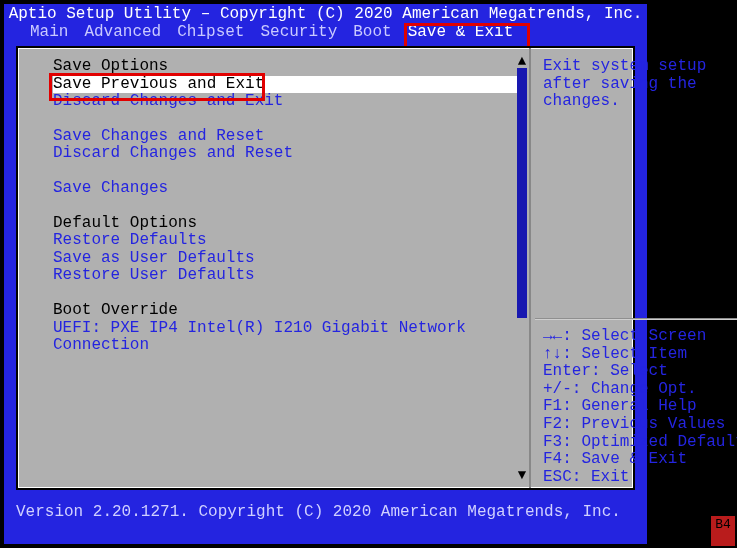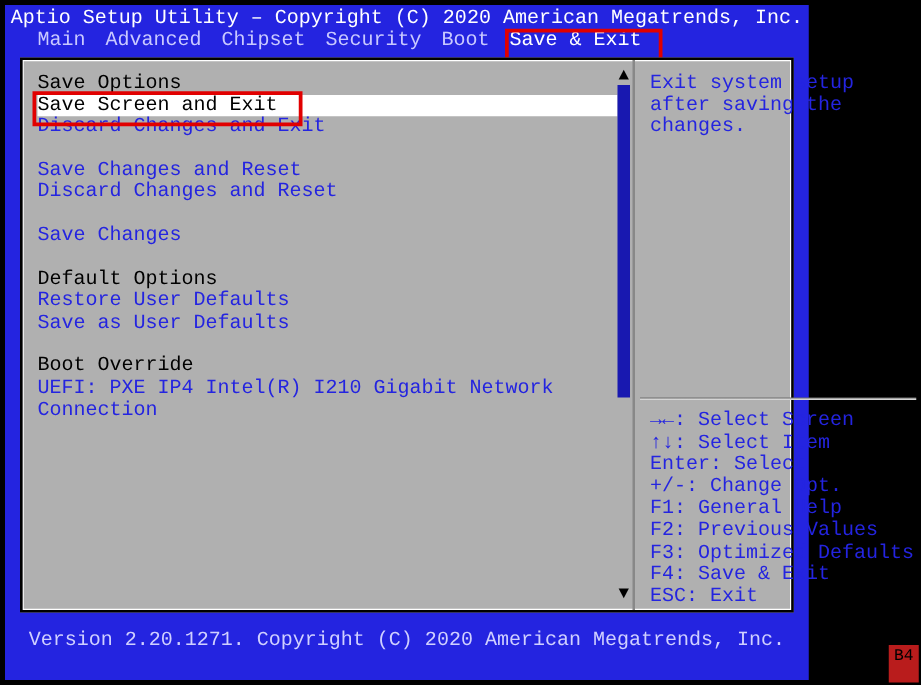--- a/index.html
+++ b/index.html
@@ -33,20 +33,21 @@
   .tab-hl{position:absolute;border:3px solid var(--hl-red);pointer-events:none}
   .panel{
     position:absolute;left:12px;top:42px;right:12px;bottom:54px;
     background:var(--grey);border:2px solid #000;
     box-shadow:0 0 0 1px #fff inset;
     display:flex;
   }
   .left{
     flex:0 0 466px;position:relative;
     padding:10px 10px 0 12px;
+    margin-left:23px;
   }
   .right{
     flex:1;position:relative;
     padding:10px 6px 10px 12px;
     border-left:2px solid #888;
   }
   .scroll{
     position:absolute;top:6px;bottom:6px;right:-1px;width:16px;
   }
   .scroll .track{
@@ -66,21 +67,21 @@
   .item{color:var(--text-blue);white-space:pre;cursor:pointer;}
   .item.sel{background:var(--text-white);color:var(--text-black);padding-right:2px;}
   .sel-hl{position:absolute;border:3px solid var(--hl-red);pointer-events:none}
   .spacer{height:17px;}
   .help-top{color:var(--text-blue);min-height:150px;}
   .keyline{color:var(--text-blue);white-space:pre;}
   .hr{position:absolute;left:4px;right:4px;height:2px;top:270px;
       background:linear-gradient(#6f6f6f,#efefef);}
   .footer{
     position:absolute;left:12px;right:12px;bottom:20px;height:20px;
-    color:#d0d0ff;text-align:center;
+    color:#d0d0ff;text-align:left;
   }
   .badge{
     position:absolute;right:2px;bottom:2px;width:24px;height:30px;
     background:#b91c1c;color:#000;font-size:13px;text-align:center;line-height:18px;
     font-family:"Courier New",monospace;
   }
 </style>
 </head>
 <body>
 
@@ -92,31 +93,32 @@
     <div class="tab">Chipset</div>
     <div class="tab">Security</div>
     <div class="tab">Boot</div>
     <div class="tab active">Save &amp; Exit</div>
   </div>
   <div class="tab-hl" style="left:400px;top:19px;width:120px;height:21px;"></div>
 
   <div class="panel">
     <div class="left">
       <div class="group">Save Options</div>
-      <div class="item sel">Save Screen and Exit</div>
+      <div class="item sel">Save Previous and Exit</div>
       <div class="item">Discard Changes and Exit</div>
       <div class="spacer"></div>
       <div class="item">Save Changes and Reset</div>
       <div class="item">Discard Changes and Reset</div>
       <div class="spacer"></div>
       <div class="item">Save Changes</div>
       <div class="spacer"></div>
       <div class="group">Default Options</div>
+      <div class="item">Restore Defaults</div>
+      <div class="item">Save as User Defaults</div>
       <div class="item">Restore User Defaults</div>
-      <div class="item">Save as User Defaults</div>
       <div class="spacer"></div>
       <div class="group">Boot Override</div>
       <div class="item" style="white-space:normal;max-width:420px;">UEFI: PXE IP4 Intel(R) I210 Gigabit  Network Connection</div>
 
       <div class="sel-hl" style="left:8px;top:25px;width:210px;height:22px;"></div>
 
       <div class="scroll">
         <div class="arrow up">▲</div>
         <div class="track"></div>
         <div class="thumb"></div>

